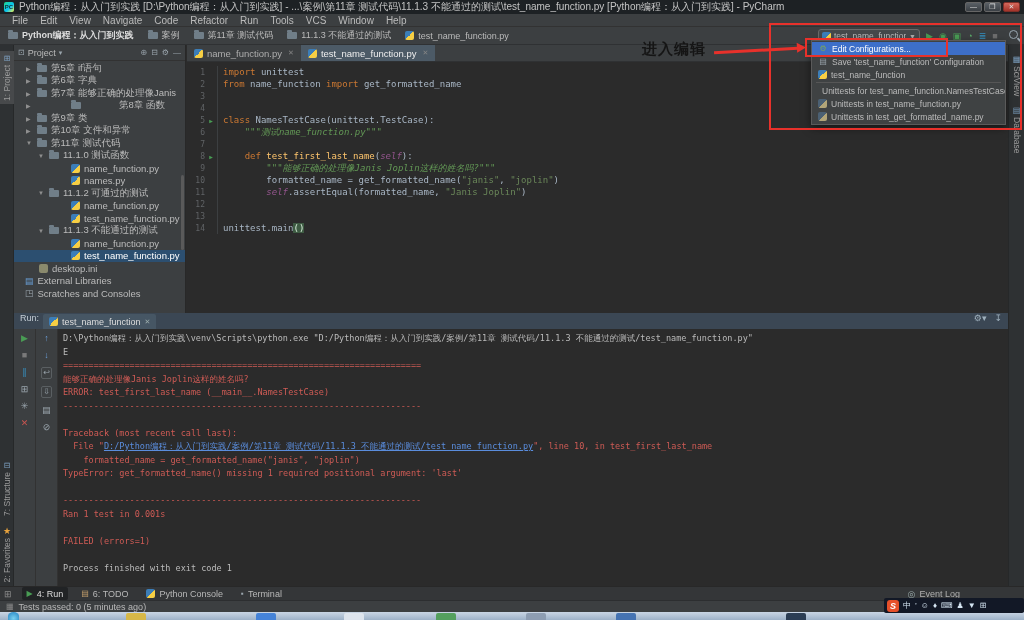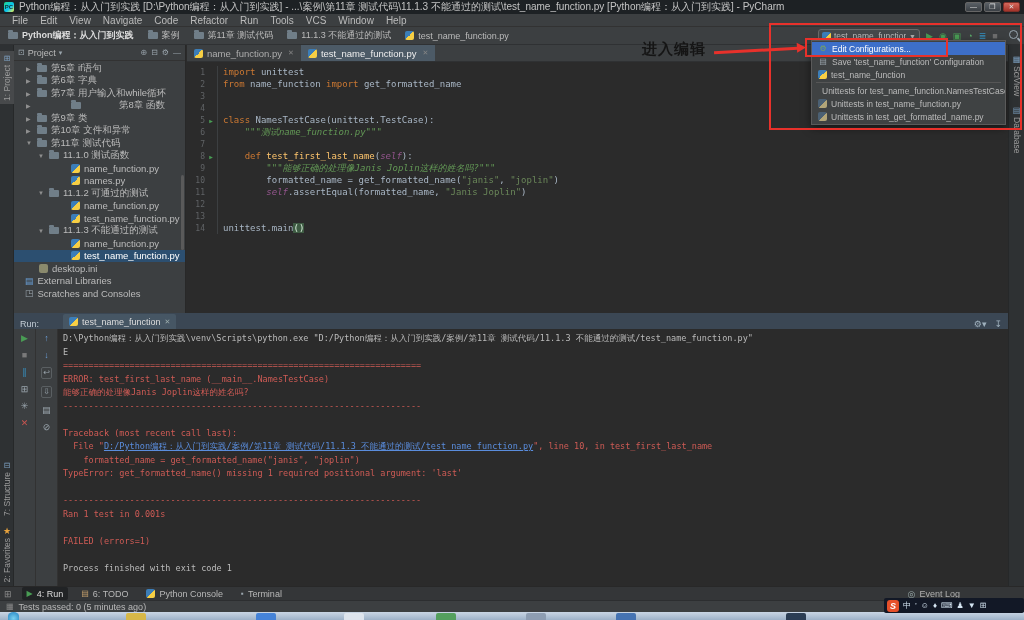--- a/index.html
+++ b/index.html
@@ -122,21 +122,21 @@
   .c-kw  { color:#cc7832; }
   .c-pl  { color:#a9b7c6; }
   .c-fn  { color:#ffc66d; }
   .c-doc { color:#629755; font-style:italic; }
   .c-str { color:#6a8759; }
   .c-self{ color:#94558d; font-style:italic; }
   .c-hl  { background:#3e5b43; color:#d9f0dc; }
 
   
   #run-panel { position:absolute; left:14px; top:313px; width:994px; height:273px; background:#2b2b2b; }
-  #run-header { height:16px; background:#3b4754; display:flex; align-items:flex-end; padding:0 6px; gap:24px; }
+  #run-header { height:16px; background:#3b4754; display:flex; align-items:flex-start; padding:0 6px; gap:4px; }
   #run-header .runlbl { color:#c3ccd4; font-size:9px; }
   .rtab { display:flex; align-items:center; gap:4px; background:#46566494; padding:1px 6px;
           background:#465664; color:#dddddd; font-size:9px; border-radius:2px 2px 0 0; height:15px; margin-top:1px; }
   .rtab .x { color:#9aa; font-size:7px; }
   #run-header .spacer { flex:1; }
   #run-header .hic { color:#9fb0bd; font-size:9px; }
   #run-body { position:absolute; left:0; top:16px; right:0; bottom:0; display:flex; }
   .rcol { width:22px; background:#3c3f41; border-right:1px solid #323232;
           display:flex; flex-direction:column; align-items:center; padding-top:4px; gap:7px; }
   .rcol .ric { font-size:9px; line-height:10px; }
@@ -298,21 +298,21 @@
           <span>第5章 if语句</span>
         </div>
         <div class="tree-row" style="padding-left: 12px;">
           <span class="tree-arrow">▶</span>
           <span class="ic-folder"></span>
           <span>第6章 字典</span>
         </div>
         <div class="tree-row" style="padding-left: 12px;">
           <span class="tree-arrow">▶</span>
           <span class="ic-folder"></span>
-          <span>第7章 用户输入和while循环</span>
+          <span>第7章 能够正确的处理像Janis</span>
         </div>
         <div class="tree-row" style="padding-left: 12px; gap: 38px;">
           <span class="tree-arrow">▶</span>
           <span class="ic-folder"></span>
           <span>第8章 函数</span>
         </div>
         <div class="tree-row" style="padding-left: 12px;">
           <span class="tree-arrow">▶</span>
           <span class="ic-folder"></span>
           <span>第9章 类</span>
@@ -506,22 +506,22 @@
           <span class="ric" style="color: rgb(106, 159, 216);">↓</span>
           <span class="ric boxed" style="color: rgb(154, 165, 173);">↩</span>
           <span class="ric boxed" style="color: rgb(154, 165, 173);">⇩</span>
           <span class="ric" style="color: rgb(154, 165, 173);">▤</span>
           <span class="ric" style="color: rgb(154, 165, 173);">⊘</span>
         </div>
       <div id="console">
           <div class="kl"><span class="k-pl">D:\Python编程：从入门到实践\venv\Scripts\python.exe "D:/Python编程：从入门到实践/案例/第11章 测试代码/11.1.3 不能通过的测试/test_name_function.py"</span></div>
           <div class="kl"><span class="k-pl">E</span></div>
           <div class="kl"><span class="k-err">======================================================================</span></div>
+          <div class="kl"><span class="k-err">能够正确的处理像Janis Joplin这样的姓名吗?</span></div>
           <div class="kl"><span class="k-err">ERROR: test_first_last_name (__main__.NamesTestCase)</span></div>
-          <div class="kl"><span class="k-err">能够正确的处理像Janis Joplin这样的姓名吗?</span></div>
           <div class="kl"><span class="k-err">----------------------------------------------------------------------</span></div>
           <div class="kl">&nbsp;</div>
           <div class="kl"><span class="k-err">Traceback (most recent call last):</span></div>
           <div class="kl"><span class="k-err">  File "</span><span class="k-lnk">D:/Python编程：从入门到实践/案例/第11章 测试代码/11.1.3 不能通过的测试/test_name_function.py</span><span class="k-err">", line 10, in test_first_last_name</span></div>
           <div class="kl"><span class="k-err">    formatted_name = get_formatted_name("janis", "joplin")</span></div>
           <div class="kl"><span class="k-err">TypeError: get_formatted_name() missing 1 required positional argument: 'last'</span></div>
           <div class="kl">&nbsp;</div>
           <div class="kl"><span class="k-err">----------------------------------------------------------------------</span></div>
           <div class="kl"><span class="k-err">Ran 1 test in 0.001s</span></div>
           <div class="kl">&nbsp;</div>

